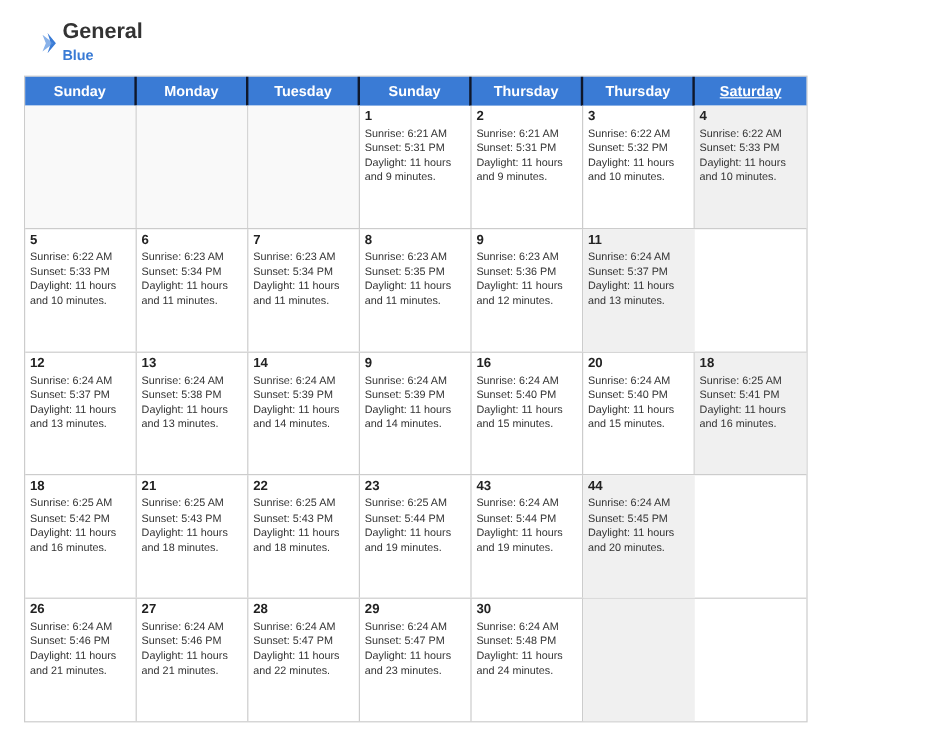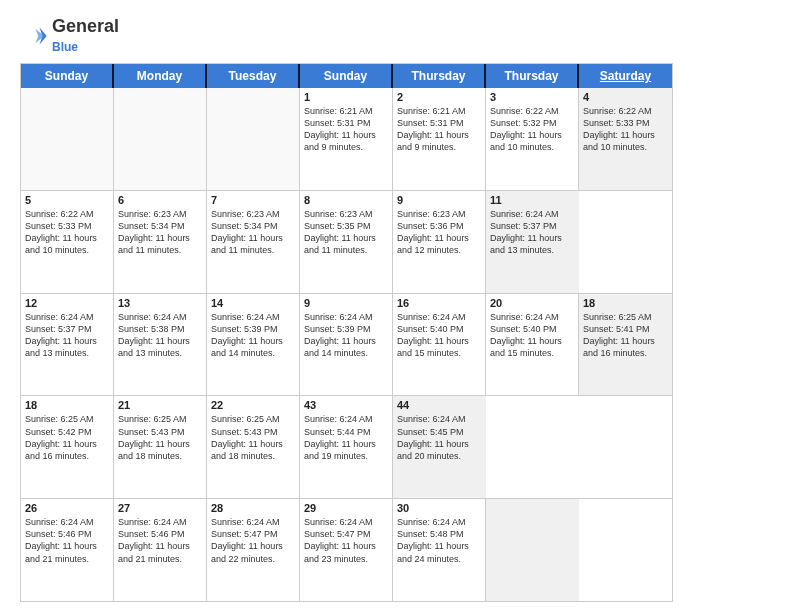--- a/index.html
+++ b/index.html
@@ -256,20 +256,26 @@
 Sunset: 5:43 PM
 Daylight: 11 hours and 18 minutes.</div>
           </div>
           <div class="cal-cell">
             <div class="day-num">22</div>
             <div class="day-info">Sunrise: 6:25 AM
 Sunset: 5:43 PM
 Daylight: 11 hours and 18 minutes.</div>
           </div>
           <div class="cal-cell">
+            <div class="day-num">23</div>
+            <div class="day-info">Sunrise: 6:25 AM
+Sunset: 5:44 PM
+Daylight: 11 hours and 19 minutes.</div>
+          </div>
+          <div class="cal-cell">
             <div class="day-num">43</div>
             <div class="day-info">Sunrise: 6:24 AM
 Sunset: 5:44 PM
 Daylight: 11 hours and 19 minutes.</div>
           </div>
           <div class="cal-cell shaded">
             <div class="day-num">44</div>
             <div class="day-info">Sunrise: 6:24 AM
 Sunset: 5:45 PM
 Daylight: 11 hours and 20 minutes.</div>

